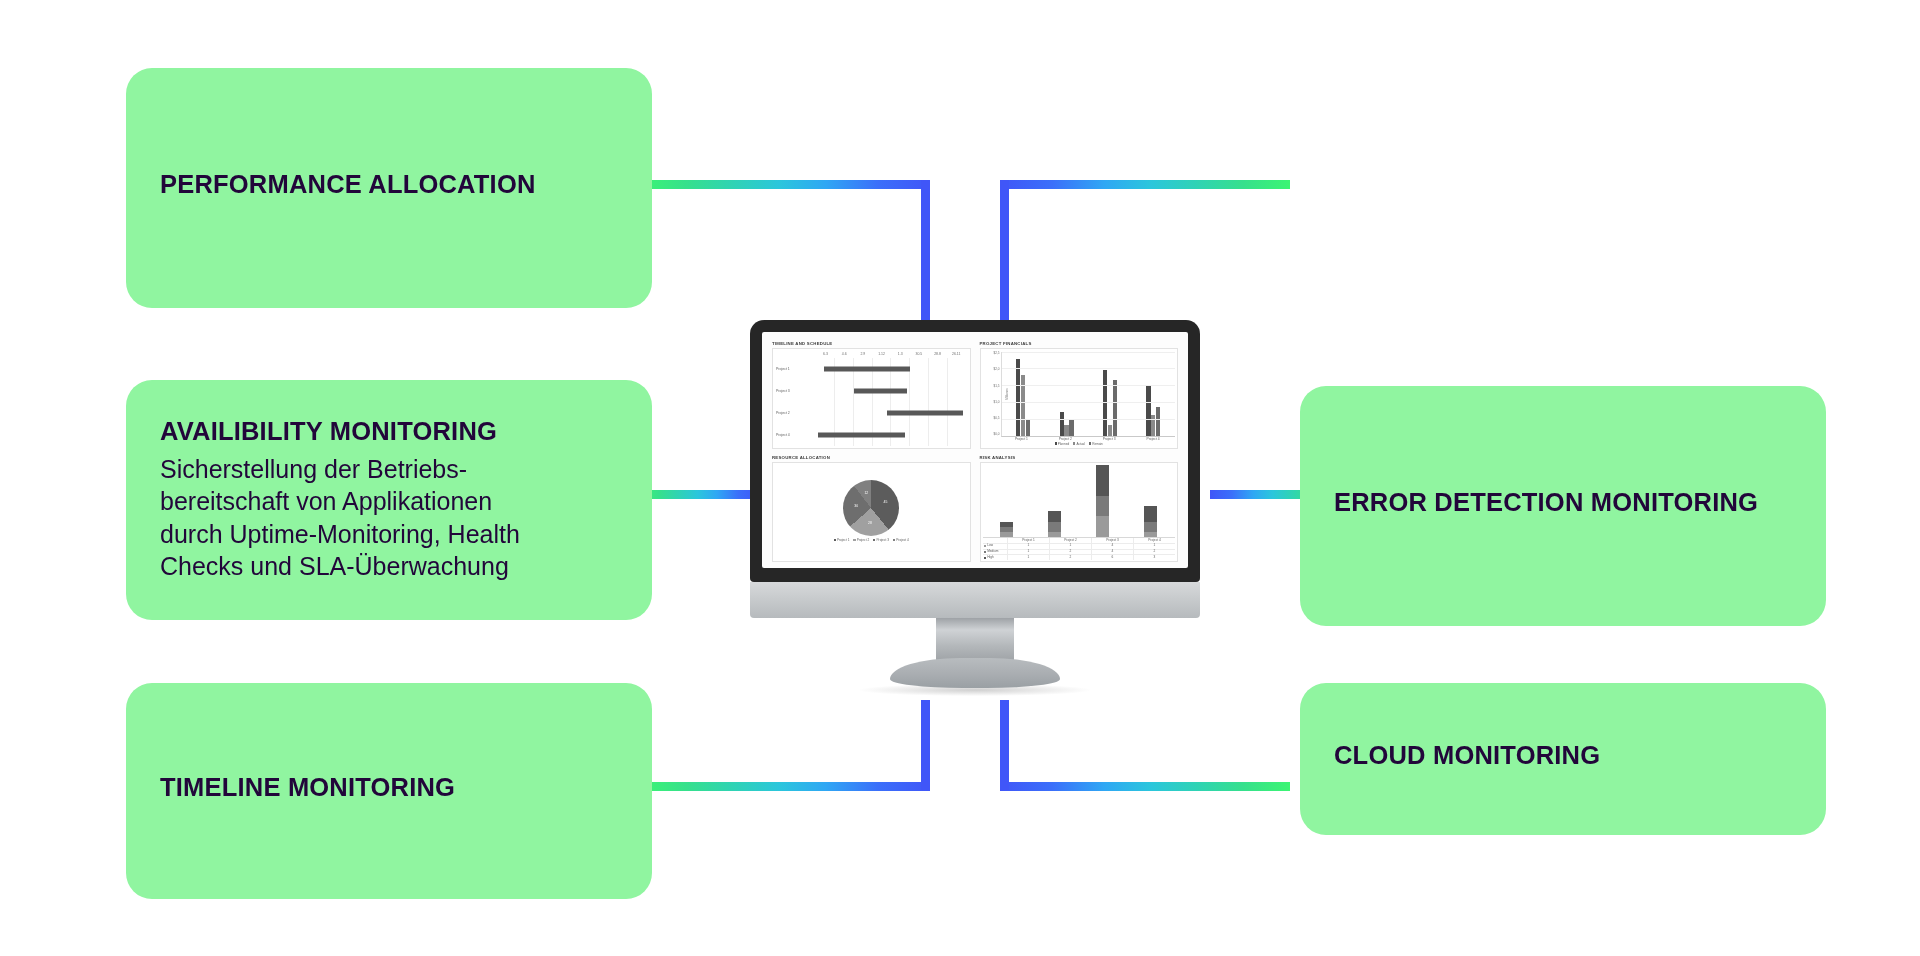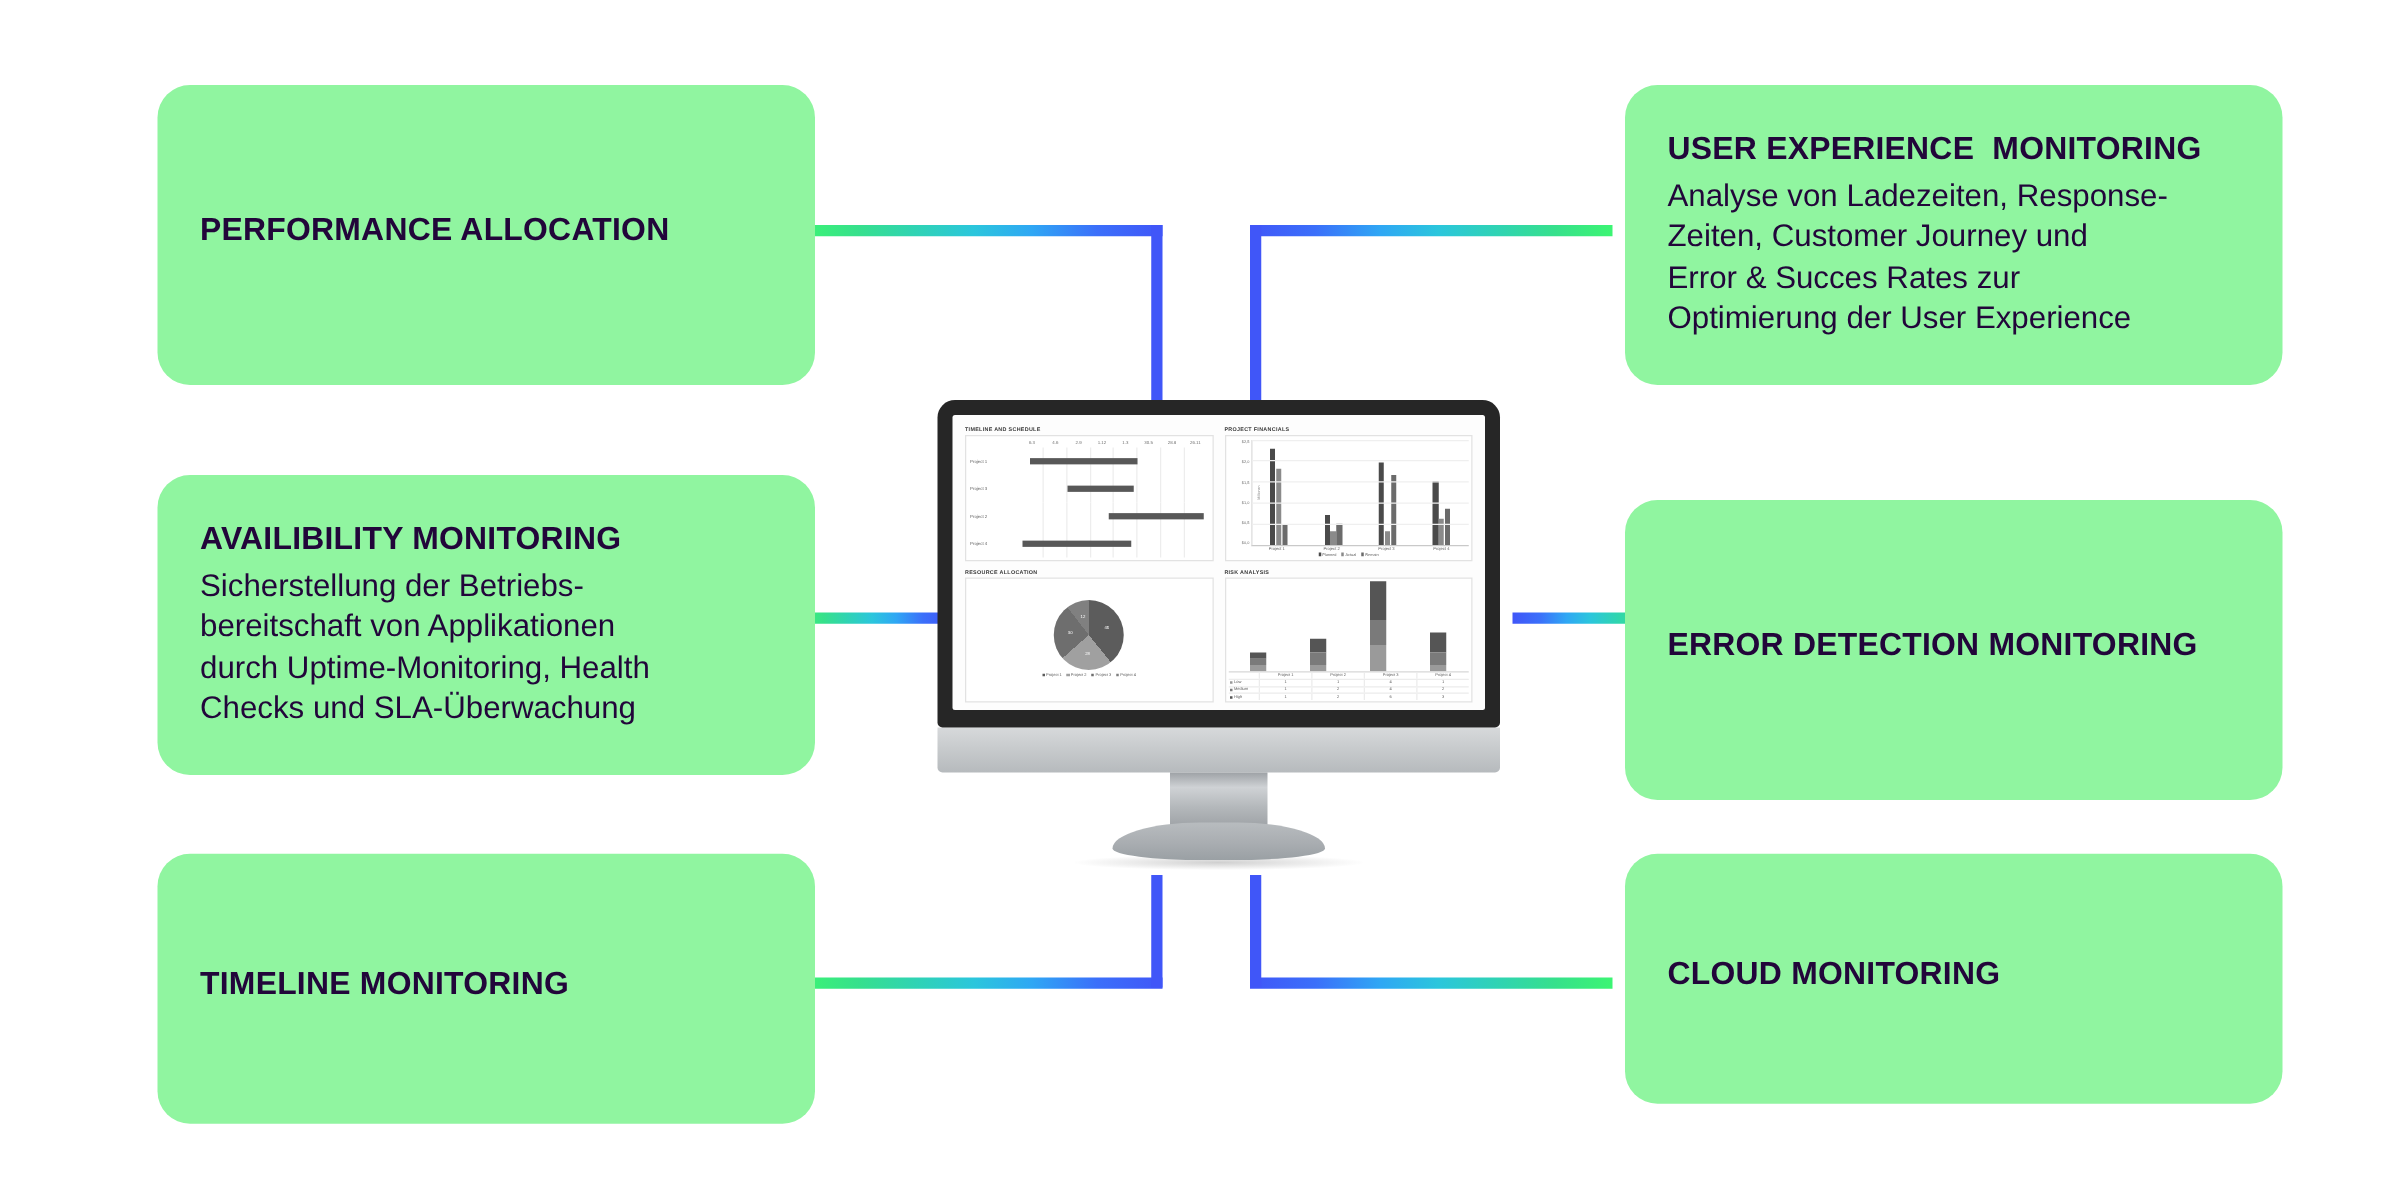--- a/index.html
+++ b/index.html
@@ -269,33 +269,26 @@
     <div class="card-body">Sicherstellung der Betriebs-
 bereitschaft von Applikationen
 durch Uptime-Monitoring, Health
 Checks und SLA-Überwachung</div>
   </div>
 
   <div class="card" style="left:126px; top:683px; width:526px; height:216px;">
     <div class="card-title">TIMELINE MONITORING</div>
   </div>
 
-  <div class="card" style="left:1300px; top:68px; width:526px; height:240px;">
-    <div class="card-title">USER EXPERIENCE  MONITORING</div>
-    <div class="card-body">Analyse von Ladezeiten, Response-
-Zeiten, Customer Journey und
-Error &amp; Succes Rates zur
-Optimierung der User Experience</div>
-  </div>
-
-  <div class="card" style="left:1300px; top:400px; width:526px; height:240px;gap:24px;">
+
+  <div class="card" style="left:1300px; top:386px; width:526px; height:240px;gap:24px;">
     <div class="card-title">ERROR DETECTION MONITORING</div>
   </div>
 
-  <div class="card" style="left:1300px; top:683px; width:526px; height:200px;">
+  <div class="card" style="left:1300px; top:683px; width:526px; height:152px;">
     <div class="card-title">CLOUD MONITORING</div>
   </div>
 
   <div id="monitor">
     <div class="mon-bezel">
       <div class="mon-screen">
 
         <div class="panel">
           <div class="panel-title">TIMELINE AND SCHEDULE</div>
           <div class="panel-box">

